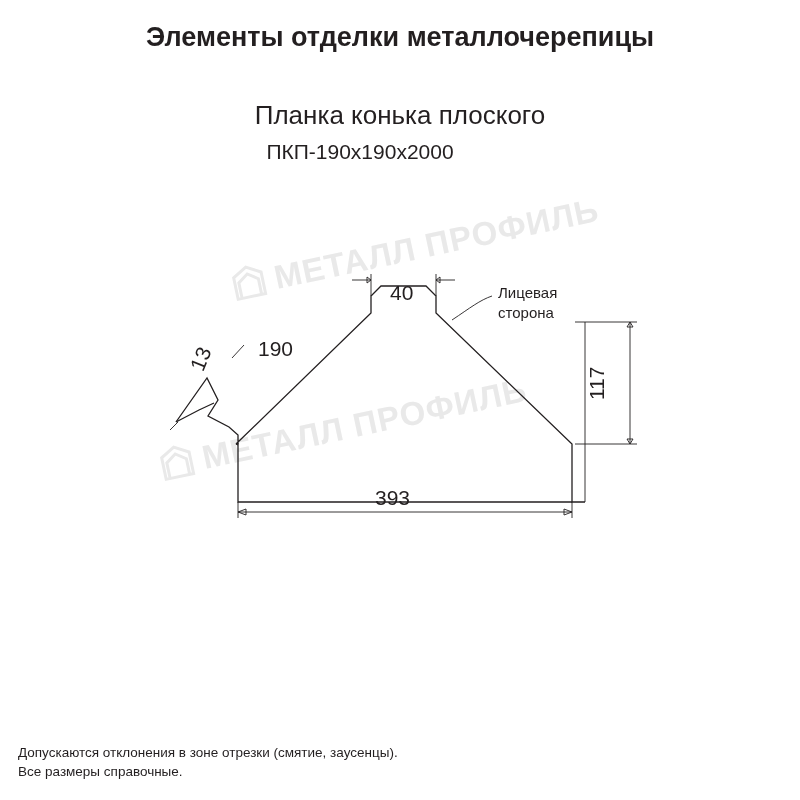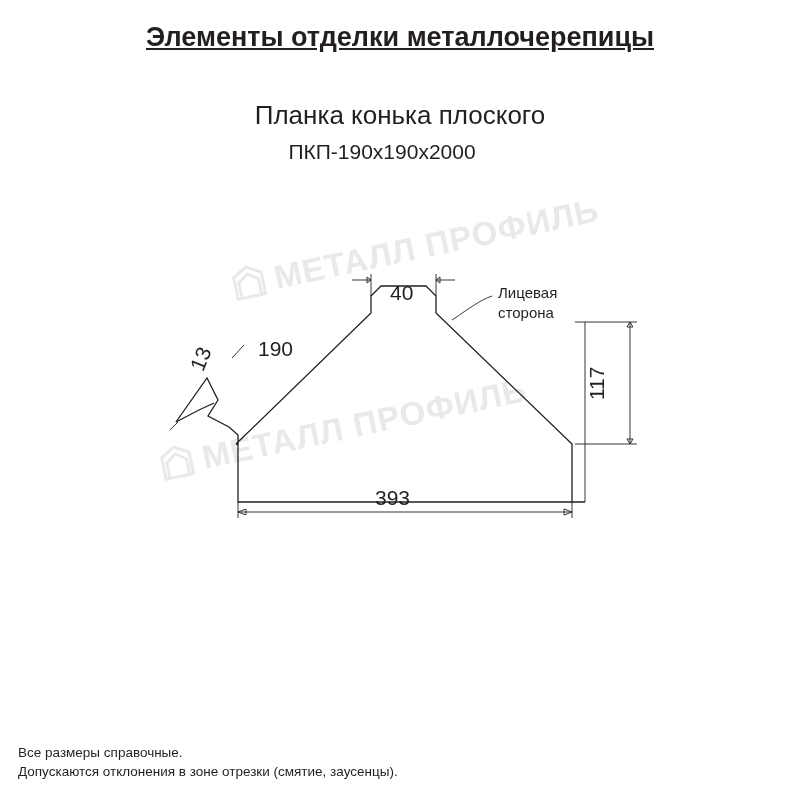--- a/index.html
+++ b/index.html
@@ -24,40 +24,38 @@
   .title {
     position: absolute;
     top: 22px;
     left: 0;
     width: 800px;
     text-align: center;
     font-size: 27px;
     font-weight: bold;
     letter-spacing: 0px;
     color: #231f20;
-    text-decoration: underline;
   }
   .subtitle {
     position: absolute;
     top: 100px;
     left: 0;
     width: 800px;
     text-align: center;
     font-size: 26px;
     color: #231f20;
   }
   .model {
     position: absolute;
     top: 140px;
     left: 0;
     width: 720px;
     text-align: center;
     font-size: 21px;
     color: #231f20;
-    padding-left: 22px;
   }
   .drawing {
     position: absolute;
     top: 200px;
     left: 0;
     width: 800px;
     height: 430px;
   }
   .footnotes {
     position: absolute;
@@ -198,17 +196,17 @@
         <path class="dim" d="M238 312 L572 312"></path>
         <path class="dim" d="M238 312 L246 309 L246 315 Z" fill="#231f20"></path>
         <path class="dim" d="M572 312 L564 309 L564 315 Z" fill="#231f20"></path>
       </g>
       <text class="dimtxt" x="375" y="305">393</text>
 
     </svg>
   </div>
 
   <div class="footnotes">
+    <div>Допускаются отклонения в зоне отрезки (смятие, заусенцы).</div>
     <div>Все размеры справочные.</div>
-    <div>Допускаются отклонения в зоне отрезки (смятие, заусенцы).</div>
   </div>
 
 </div>
 
 </body></html>

